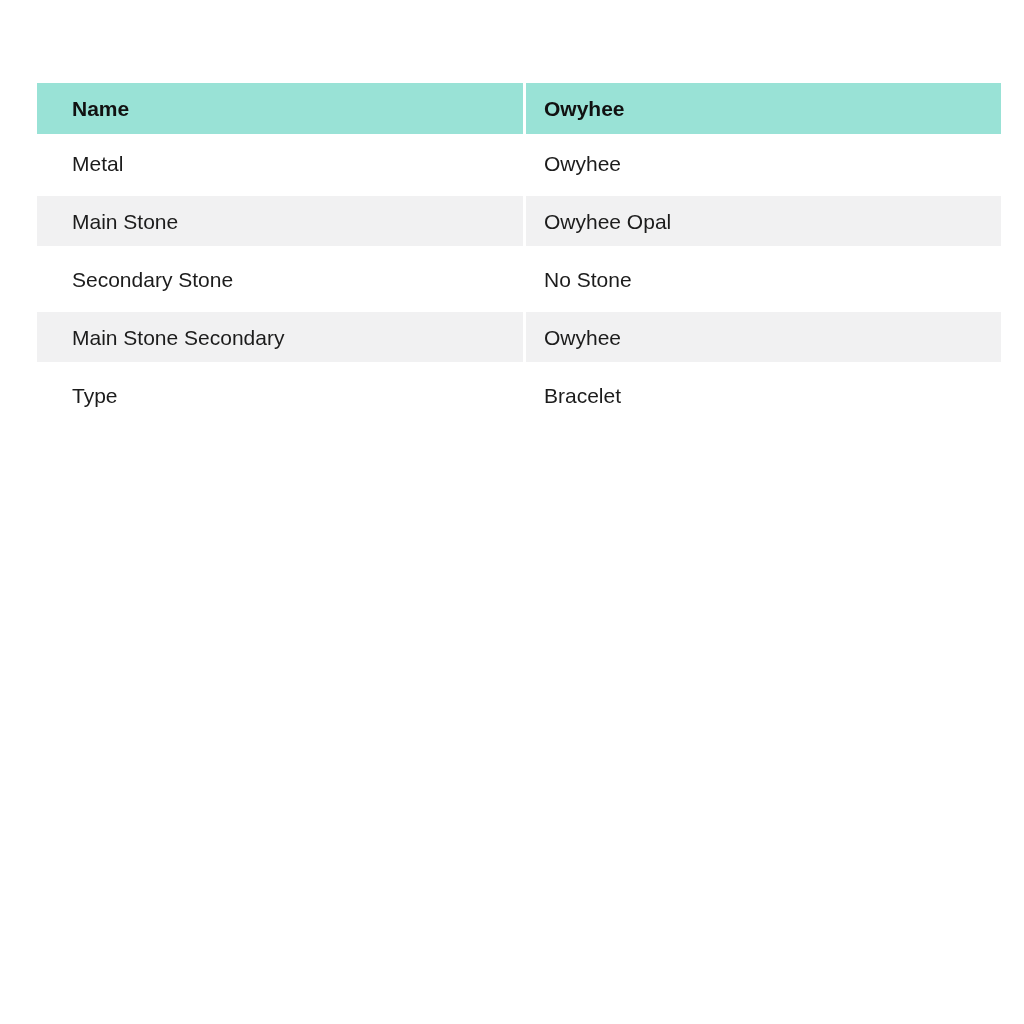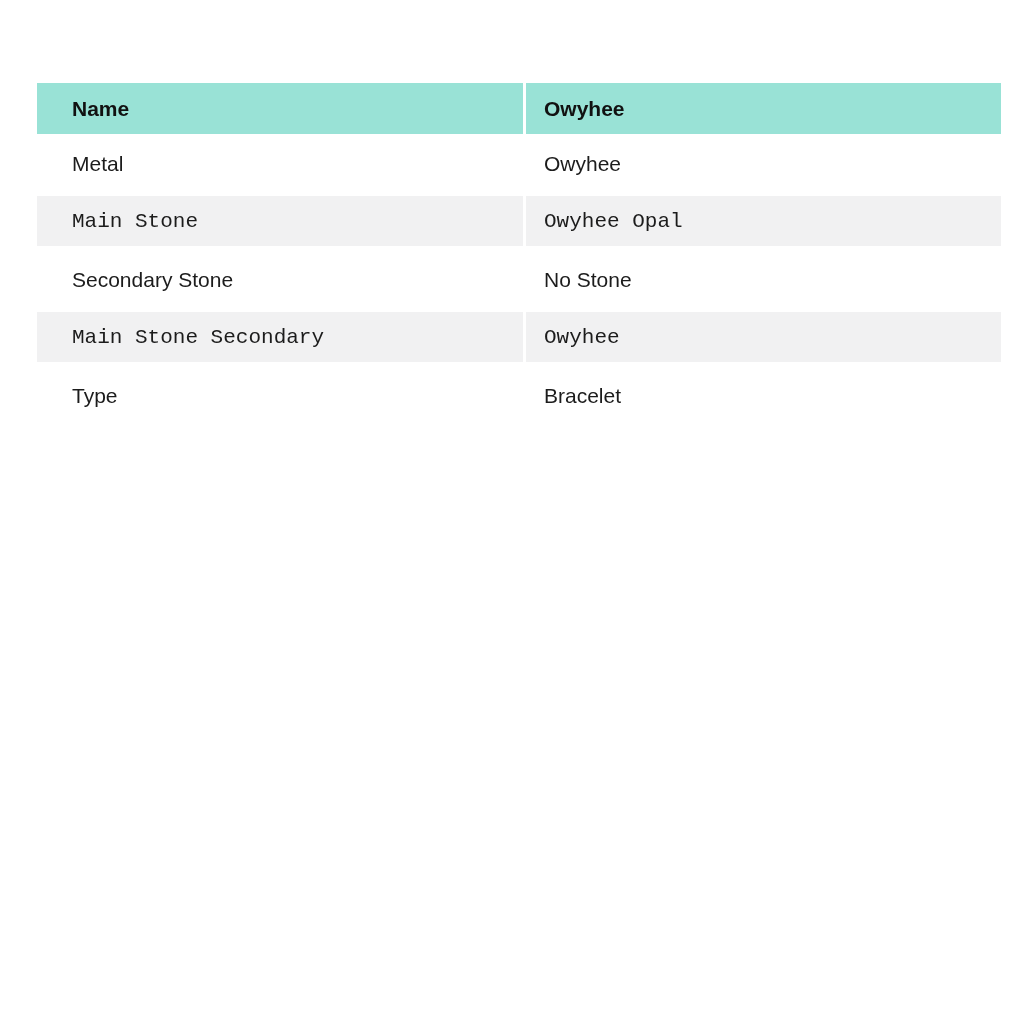--- a/index.html
+++ b/index.html
@@ -48,21 +48,20 @@
   .row.header .cell {
     border-top: none;
     border-bottom: none;
     background-clip: border-box;
     font-weight: 700;
     font-size: 21px;
     color: #111111;
   }
   .row.alt .cell {
     background-color: #f1f1f2;
-    font-family: Liberation Mono, monospace;
   }
   .row.header .cell { background-color: #99e2d6; }
 </style>
 </head>
 <body>
 
 <div class="attr-table">
 
   <div class="row header">
     <div class="cell name-col">Name</div>

